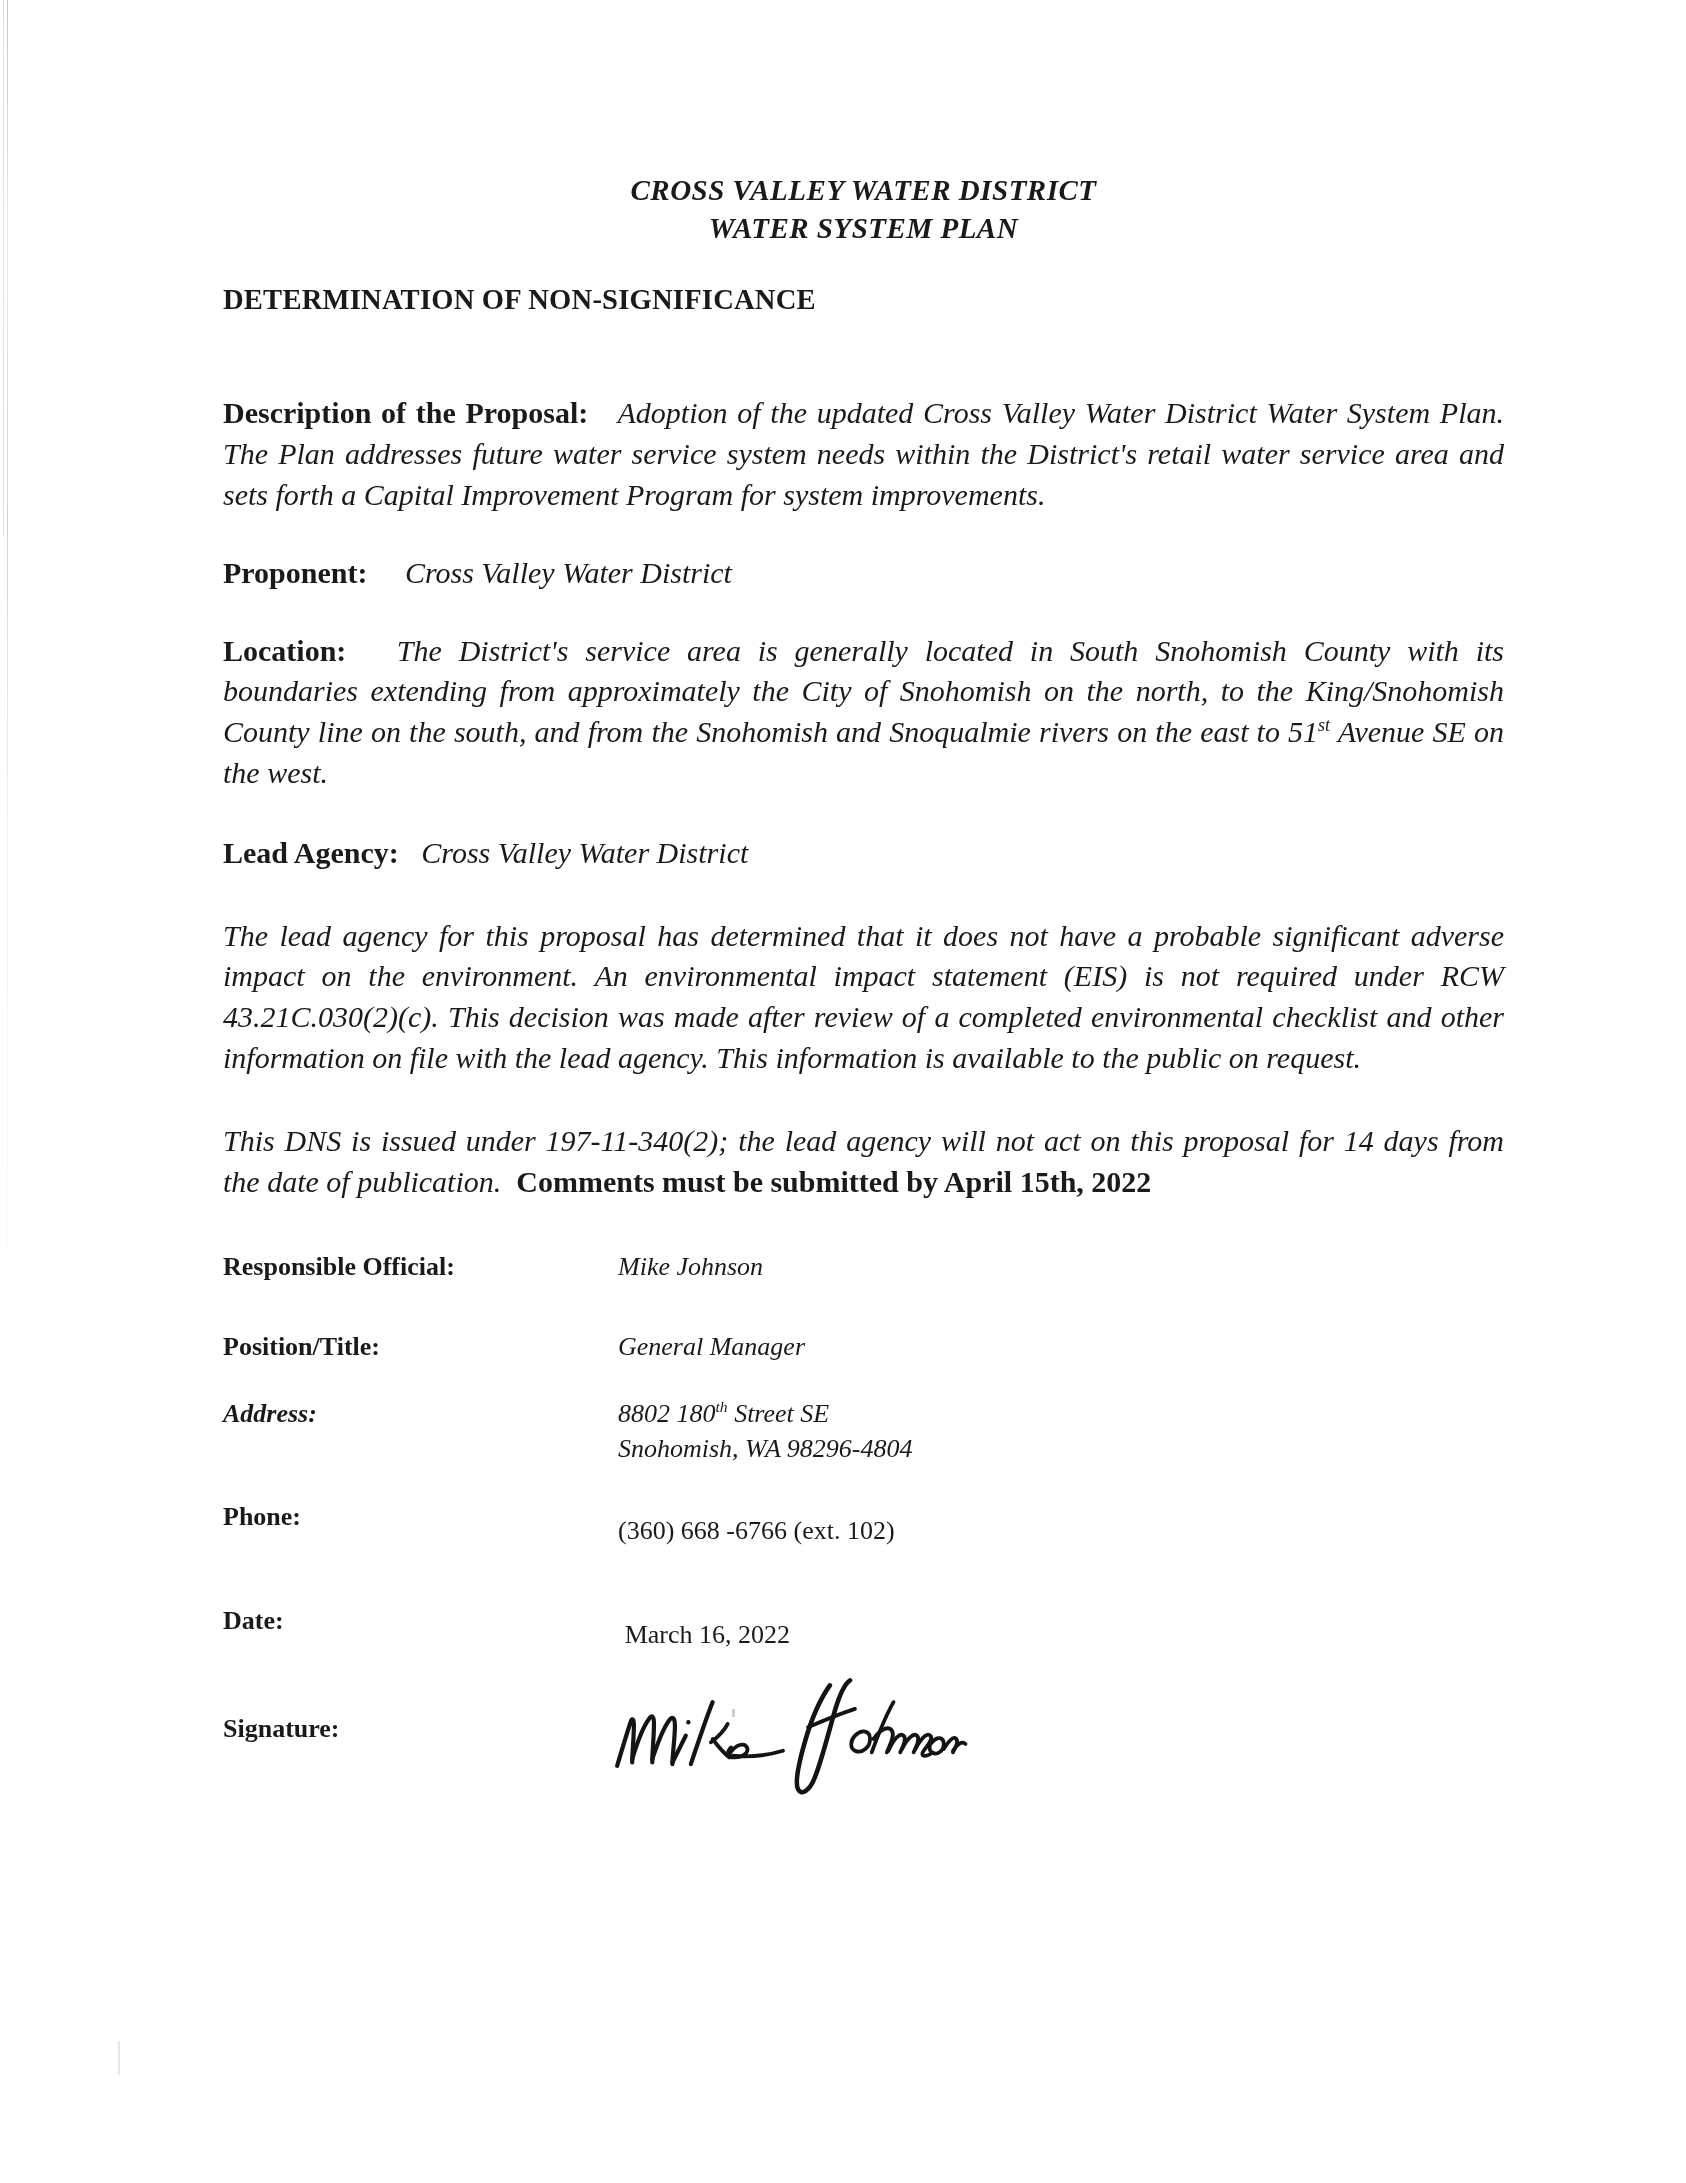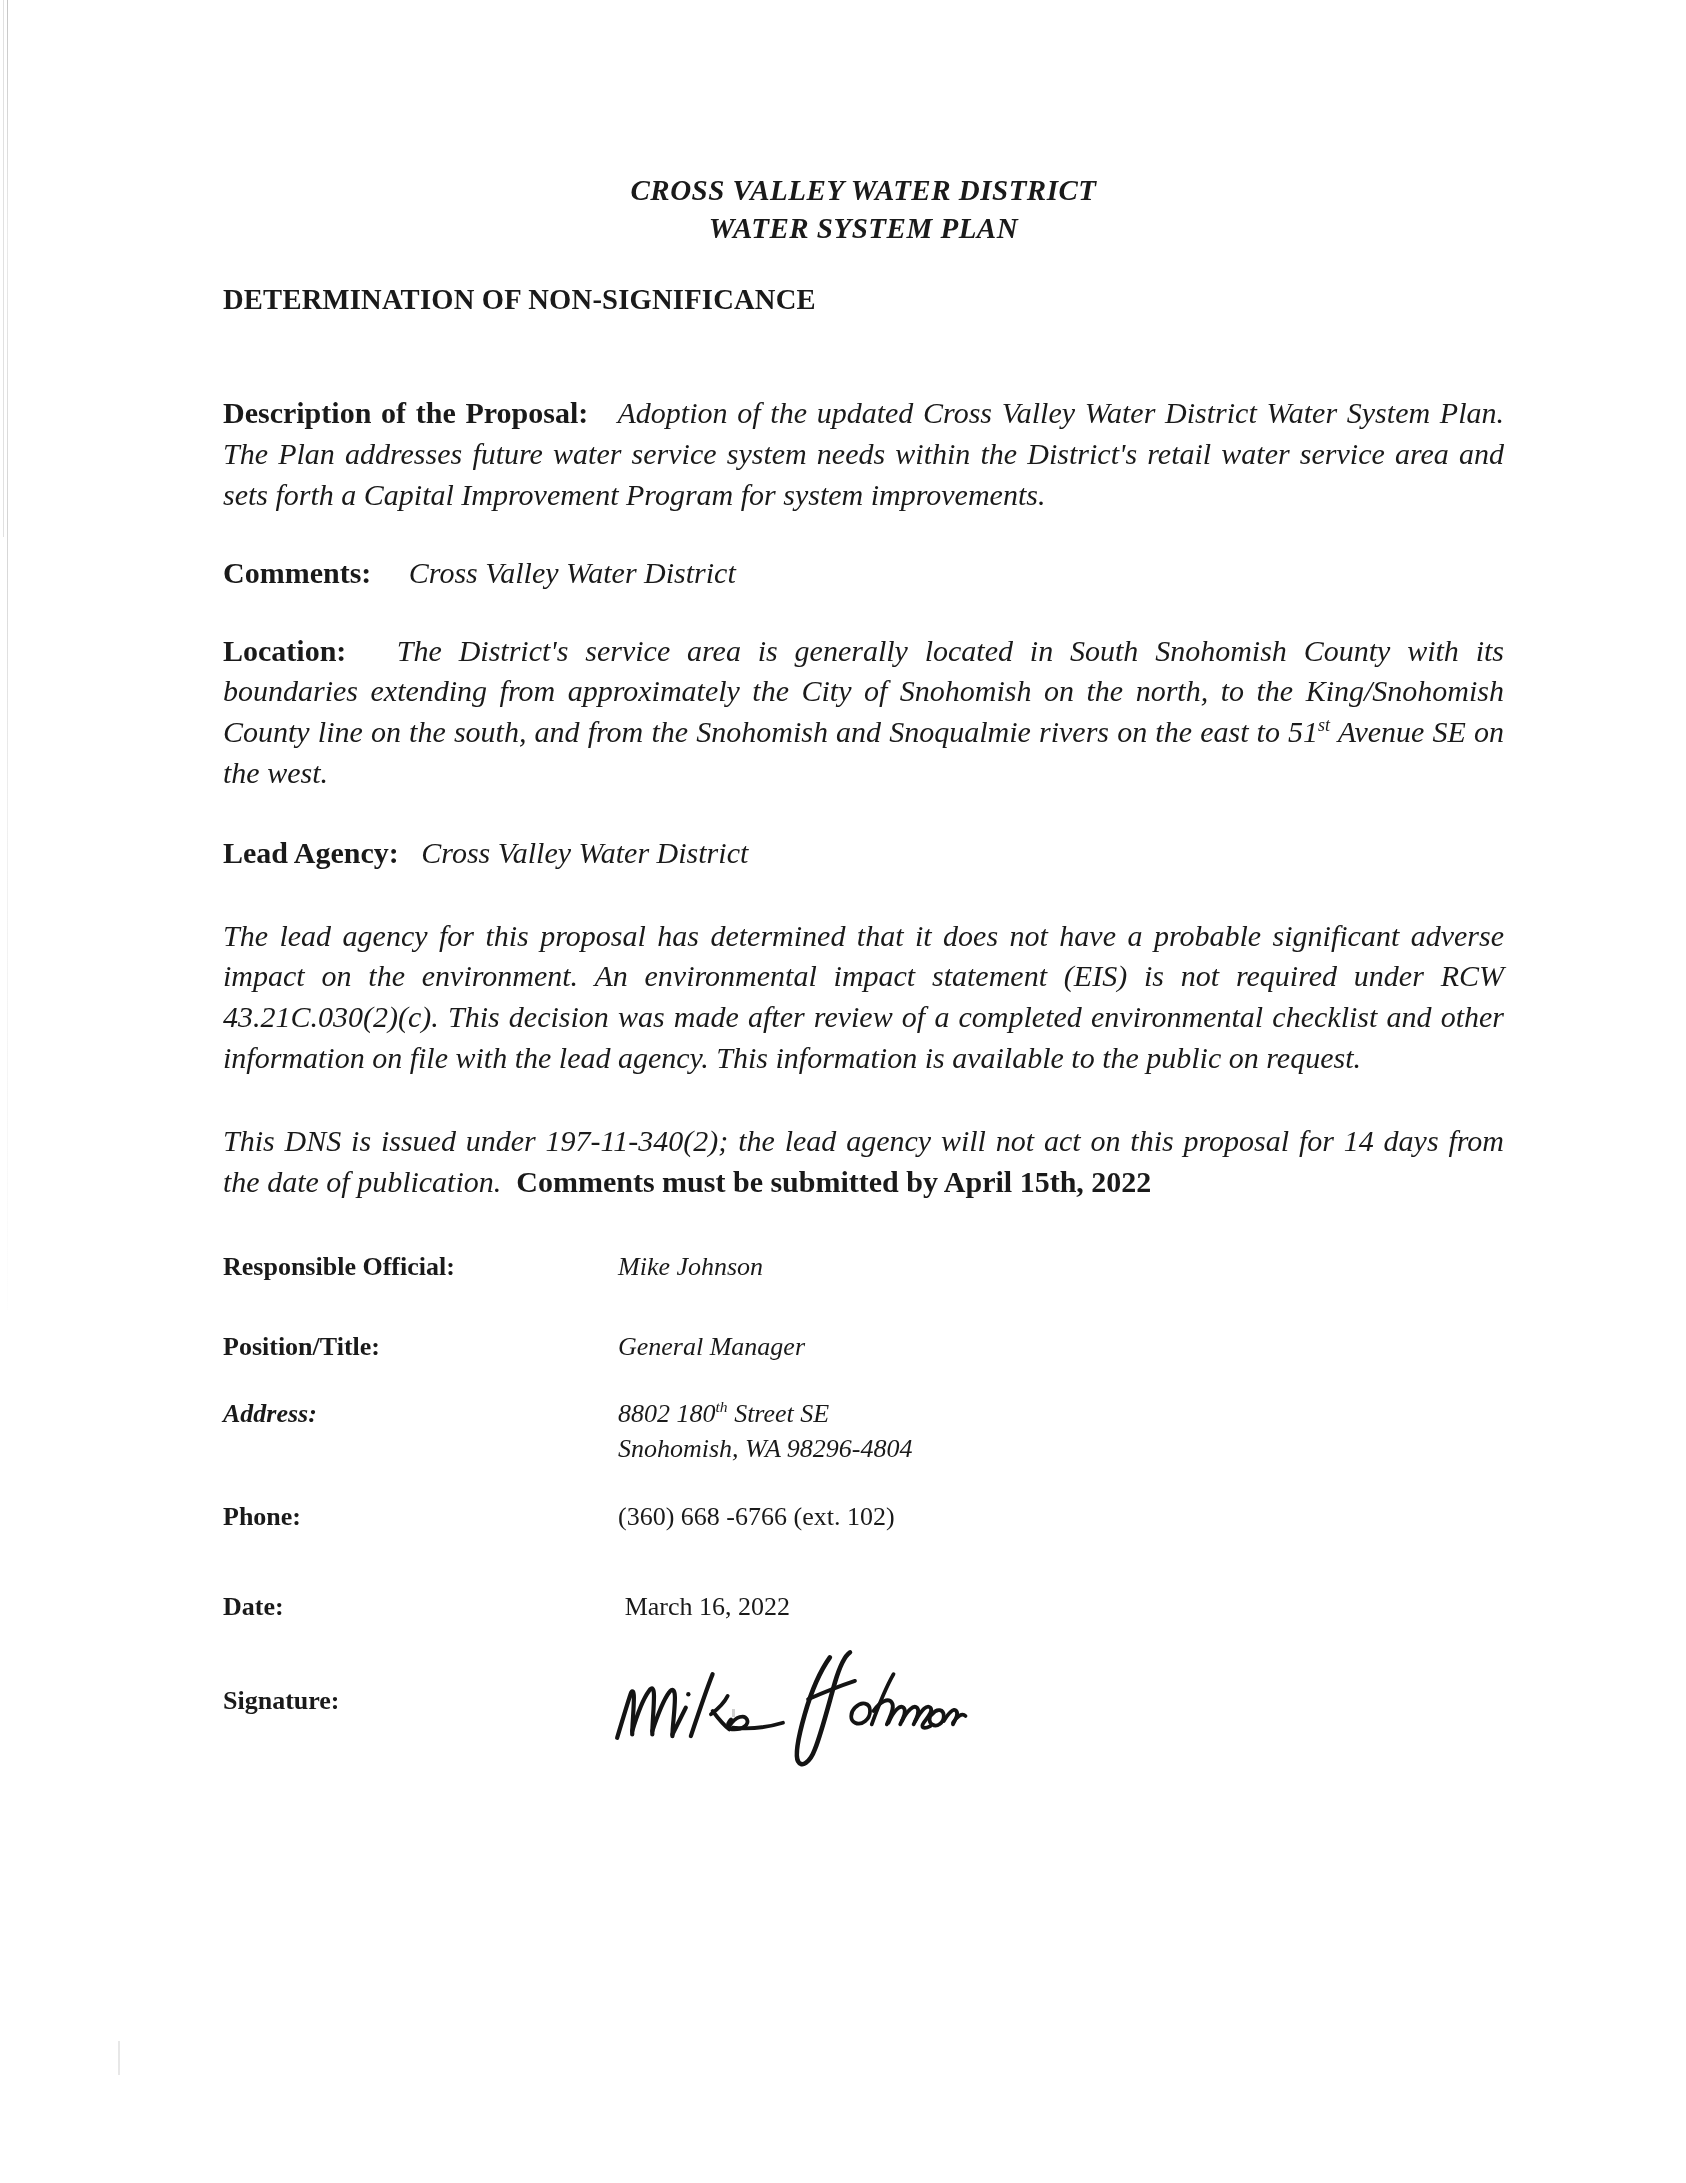--- a/index.html
+++ b/index.html
@@ -114,21 +114,21 @@
     flex: 0 0 395px;
     font-weight: bold;
     font-style: normal;
     padding-left: 0px;
   }
   .field-label.ital { font-style: italic; }
   .field-value {
     flex: 1 1 auto;
     font-style: italic;
   }
-  .field-value.upright { font-style: normal; }
+  .field-value.upright { font-style: normal; margin-top: 14px; }
   .gap-sm { height: 32px; }
   .gap-md { height: 44px; }
   .gap-lg { height: 55px; }
 
   
   .sig-row { margin-top: 4px; }
   .sig-wrap {
     flex: 1 1 auto;
     position: relative;
     height: 101px;
@@ -158,21 +158,21 @@
     </div>
 
     <div class="doc-subtitle">DETERMINATION OF NON-SIGNIFICANCE</div>
 
     <div class="block mt-desc">
       <span class="lbl">Description of the Proposal:</span>
       <span>&nbsp;&nbsp;</span><span>Adoption of the updated Cross Valley Water District Water System Plan. The Plan addresses future water service system needs within the District's retail water service area and sets forth a Capital Improvement Program for system improvements.</span>
     </div>
 
     <div class="block mt-prop" style="text-align:left;">
-      <span class="lbl">Comments:</span>
+      <span class="lbl">Proponent:</span>
       <span>&nbsp;&nbsp;&nbsp;&nbsp;</span><span>Cross Valley Water District</span>
     </div>
 
     <div class="block mt-loc">
       <span class="lbl">Location:</span>
       <span>&nbsp;&nbsp;</span><span>The District's service area is generally located in South Snohomish County with its boundaries extending from approximately the City of Snohomish on the north, to the King/Snohomish County line on the south, and from the Snohomish and Snoqualmie rivers on the east to 51</span><sup class="ordinal">st</sup><span> Avenue SE on the west.</span>
     </div>
 
     <div class="block mt-lead" style="text-align:left;">
       <span class="lbl">Lead Agency:</span>

